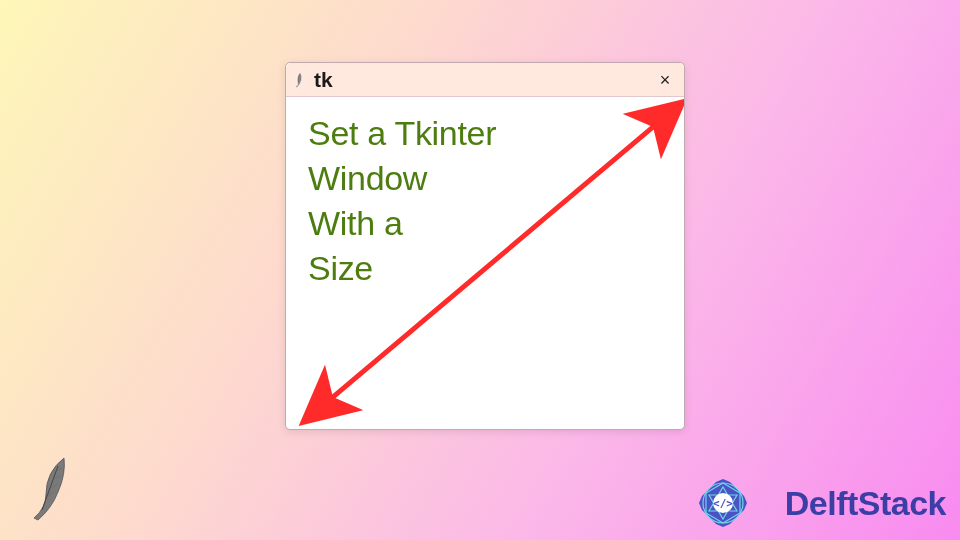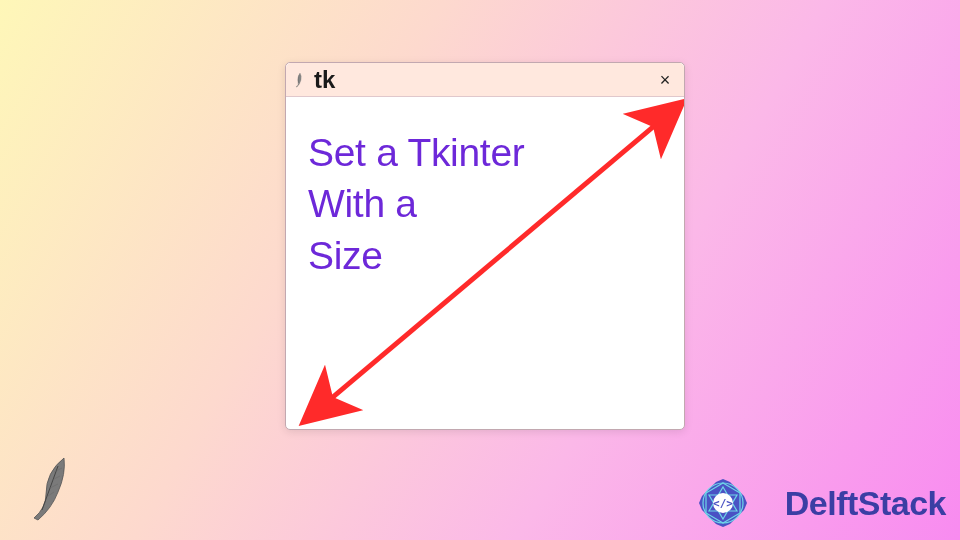--- a/index.html
+++ b/index.html
@@ -35,43 +35,43 @@
       width: 16px;
       height: 20px;
       display: inline-flex;
       align-items: center;
       justify-content: center;
       margin-right: 6px;
     }
     .title-icon svg { width: 12px; height: 16px; }
     .title-text {
       font-weight: 700;
-      font-size: 24px;
+      font-size: 21px;
       color: #1a1a1a;
       flex: 0 0 auto;
     }
     .titlebar-spacer { flex: 1; }
     .close-btn {
       width: 26px;
       height: 26px;
       display: flex;
       align-items: center;
       justify-content: center;
       cursor: pointer;
       font-size: 18px;
       line-height: 1;
       color: #222;
     }
     .body {
-      padding: 30px 22px 16px 22px;
+      padding: 14px 22px 16px 22px;
       font-family: 'Segoe UI', -apple-system, sans-serif;
       font-weight: 400;
-      font-size: 39px;
+      font-size: 34px;
       line-height: 1.32;
-      color: #6d28d9;
+      color: #4d7c0f;
       letter-spacing: -0.3px;
       position: relative;
     }
     .body span { display: block; }
     .arrow {
       position: absolute;
       left: 0;
       top: 34px;
       width: 100%;
       height: calc(100% - 34px);
@@ -112,20 +112,21 @@
         <path d="M12 2 Q6 10 8 20 Q10 26 4 30 L6 30 Q12 24 14 16 Q16 8 12 2 Z" fill="#888" stroke="#666" stroke-width="0.5"></path>
         <line x1="10" y1="6" x2="9" y2="22" stroke="#555" stroke-width="0.6"></line>
       </svg>
     </span>
     <span class="title-text">tk</span>
     <span class="titlebar-spacer"></span>
     <span class="close-btn">×</span>
   </div>
   <div class="body">
     <span>Set a Tkinter</span>
+    <span>Window</span>
     <span>With a</span>
     <span>Size</span>
   </div>
   <svg class="arrow" viewBox="0 0 400 334" preserveAspectRatio="none">
     <defs>
       <marker id="ah1" markerWidth="12" markerHeight="12" refX="8" refY="6" orient="auto">
         <path d="M0,0 L12,6 L0,12 L3,6 Z" fill="#ff2a2a"></path>
       </marker>
       <marker id="ah2" markerWidth="12" markerHeight="12" refX="4" refY="6" orient="auto">
         <path d="M12,0 L0,6 L12,12 L9,6 Z" fill="#ff2a2a"></path>

